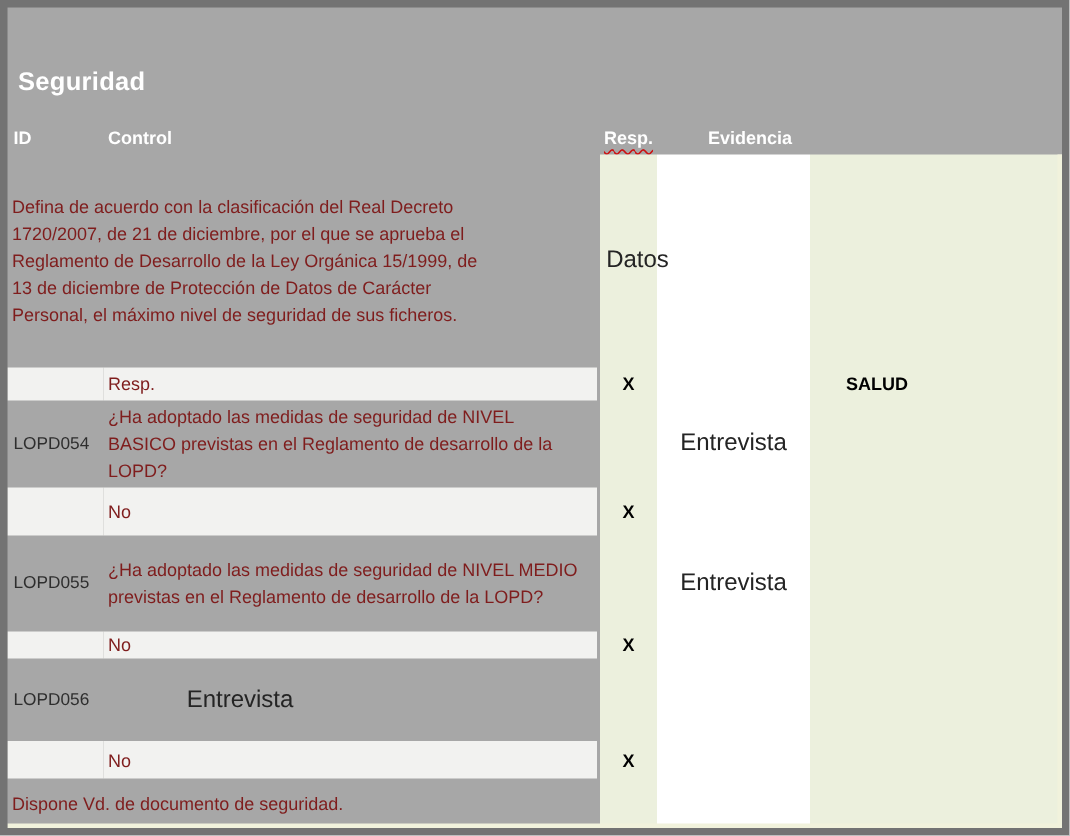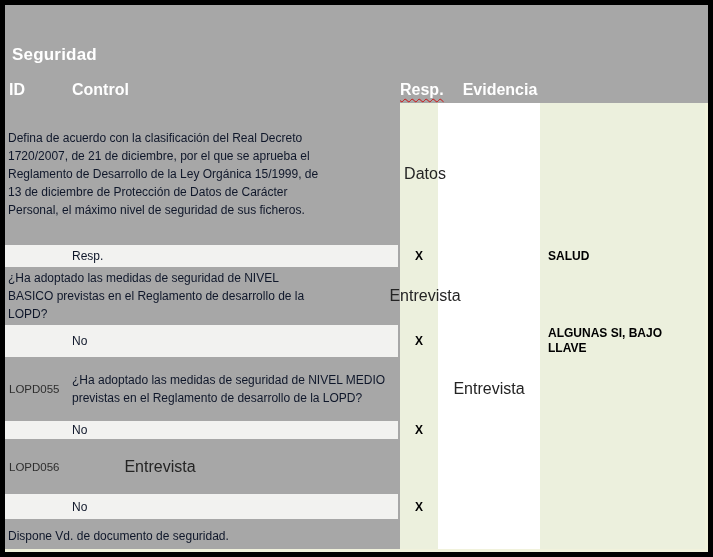--- a/index.html
+++ b/index.html
@@ -1,49 +1,49 @@
 <!DOCTYPE html>
 <html><head>
 <meta charset="utf-8">
 <style>
   html,body{margin:0;padding:0;background:#ffffff;}
   .frame{
     position:relative;
     width:713px;height:557px;
     box-sizing:border-box;
-    border:5px solid #000000;
+    border:5px solid #737373;
     background:#a7a7a7;
     font-family:"Liberation Sans",sans-serif;
     overflow:hidden;
   }
   .title{
     padding:40px 0 0 7px;
     height:20px;
     font-size:17px;
     font-weight:bold;
     color:#ffffff;
     letter-spacing:0.2px;
   }
   .header-row{
     display:flex;
     height:38px;
     box-sizing:border-box;
     align-items:flex-end;
     padding-bottom:4px;
     color:#ffffff;
     font-weight:bold;
-    font-size:16px;
+    font-size:12px;
   }
   
   .cell-id{width:64px;box-sizing:border-box;padding-left:4px;}
   .cell-control{width:329px;box-sizing:border-box;padding-left:3px;padding-right:10px;}
   .cell-gap{width:2px;}
   .cell-resp{width:38px;box-sizing:border-box;text-align:center;}
   .cell-evid{width:102px;box-sizing:border-box;text-align:center;}
-  .cell-com{flex:1;box-sizing:border-box;padding-left:8px;padding-right:42px;}
+  .cell-com{flex:1;box-sizing:border-box;padding-left:24px;padding-right:42px;}
   .hdr-evid{text-indent:22px;white-space:nowrap;}
   .hdr-com{padding-left:22px;white-space:nowrap;}
   .hdr-resp{white-space:nowrap;}
   .wavy{
     text-decoration-line:underline;
     text-decoration-style:wavy;
     text-decoration-color:#cc1111;
     text-decoration-thickness:1px;
     text-underline-offset:3px;
   }
@@ -54,21 +54,21 @@
   .band-evid{left:433px;width:102px;background:#ffffff;}
   .band-com{left:535px;right:0;background:#ecf0dd;border-right:3px solid #f1f2dc;box-sizing:border-box;}
   .rows{position:relative;}
   .row{display:flex;}
   .row .cell-id{
     display:flex;align-items:center;
     font-size:11.5px;color:#2e2e2e;
   }
   .row .cell-control{
     display:flex;align-items:center;
-    font-size:12px;line-height:18px;color:#0f172a;
+    font-size:12px;line-height:18px;color:#7f1d1d;
   }
   .row-answer .cell-id,.row-answer .cell-control{background:#f2f2f0;}
   .row .cell-resp{
     display:flex;align-items:center;justify-content:center;
     font-size:12px;font-weight:bold;color:#000000;
   }
   .row .cell-evid{
     display:flex;align-items:center;justify-content:center;
     font-size:16px;line-height:14px;color:#242424;
   }
@@ -117,43 +117,43 @@
           <div class="cell-gap"></div>
           <div class="cell-resp">
             <span>X</span>
           </div>
           <div class="cell-evid"></div>
           <div class="cell-com">
             <span>SALUD</span>
           </div>
         </div>
         <div class="row row-question" style="height: 58px;">
+          <div class="cell-id">
+            <span>LOPD054</span>
+          </div>
           <div class="cell-control">
             <span>¿Ha adoptado las medidas de seguridad de NIVEL BASICO previstas en el Reglamento de desarrollo de la LOPD?</span>
           </div>
           <div class="cell-gap"></div>
           <div class="cell-resp"></div>
           <div class="cell-evid">
             <span>Entrevista</span>
           </div>
           <div class="cell-com"></div>
         </div>
         <div class="row row-answer" style="height: 32px;">
           <div class="cell-id"></div>
           <div class="cell-control">
             <span>No</span>
           </div>
           <div class="cell-gap"></div>
           <div class="cell-resp">
             <span>X</span>
           </div>
           <div class="cell-evid"></div>
-          <div class="cell-com">
-            <span>ALGUNAS SI, BAJO LLAVE</span>
-          </div>
         </div>
         <div class="row row-question" style="height: 64px; justify-content: space-between;">
           <div class="cell-id">
             <span>LOPD055</span>
           </div>
           <div class="cell-control">
             <span>¿Ha adoptado las medidas de seguridad de NIVEL MEDIO previstas en el Reglamento de desarrollo de la LOPD?</span>
           </div>
           <div class="cell-gap"></div>
           <div class="cell-resp"></div>

